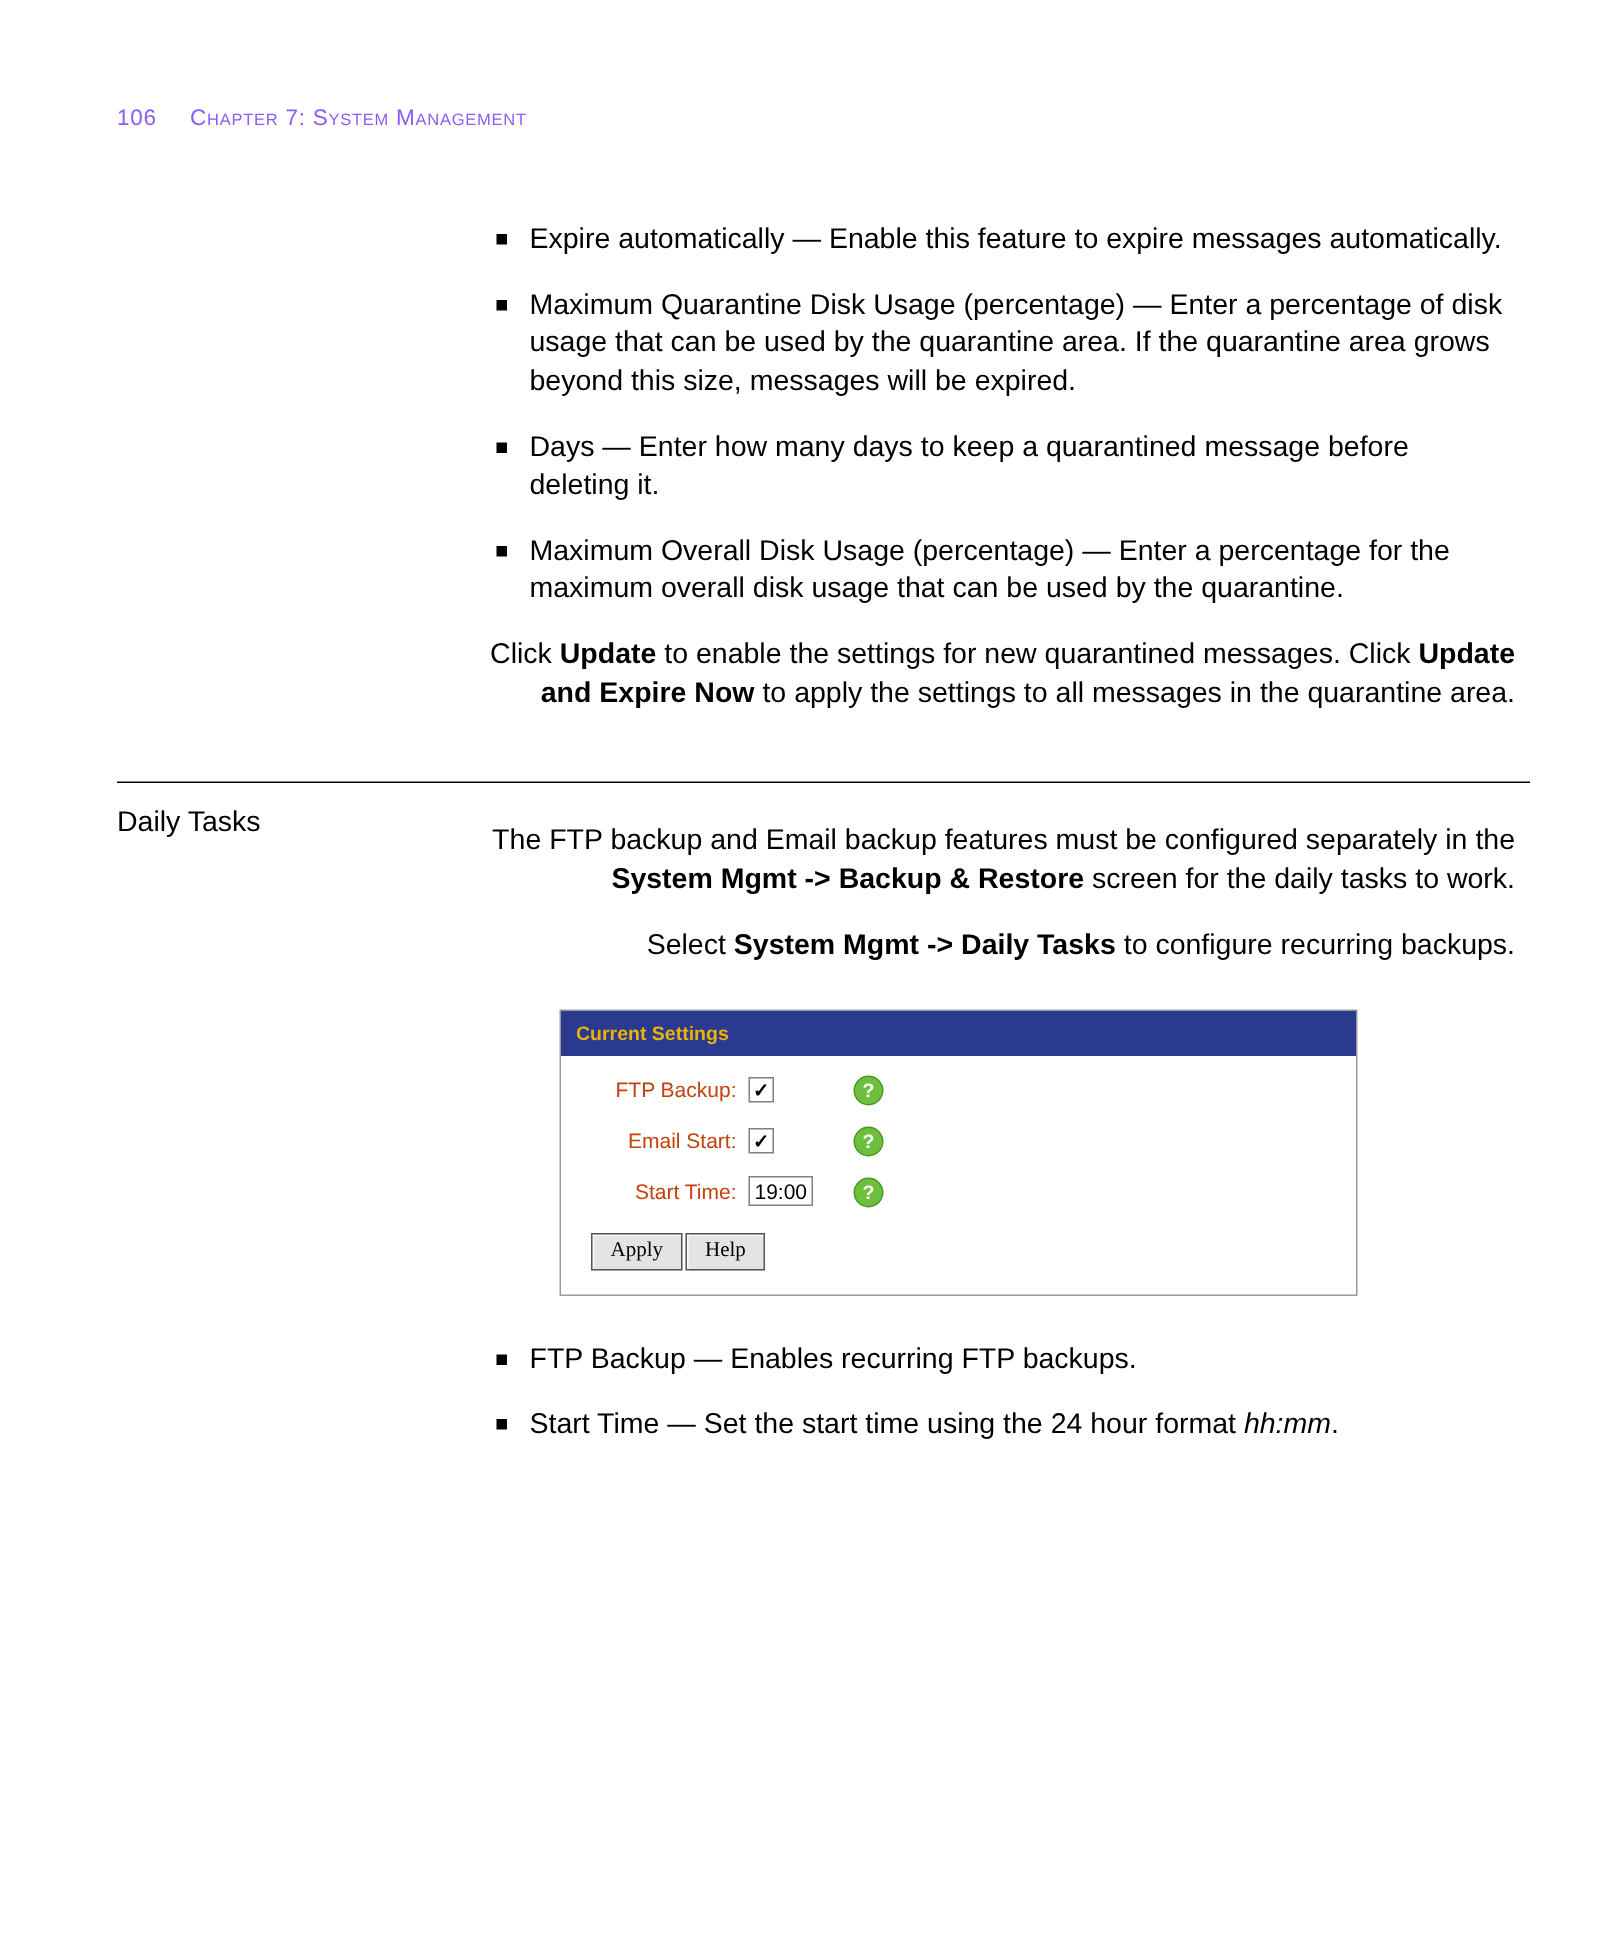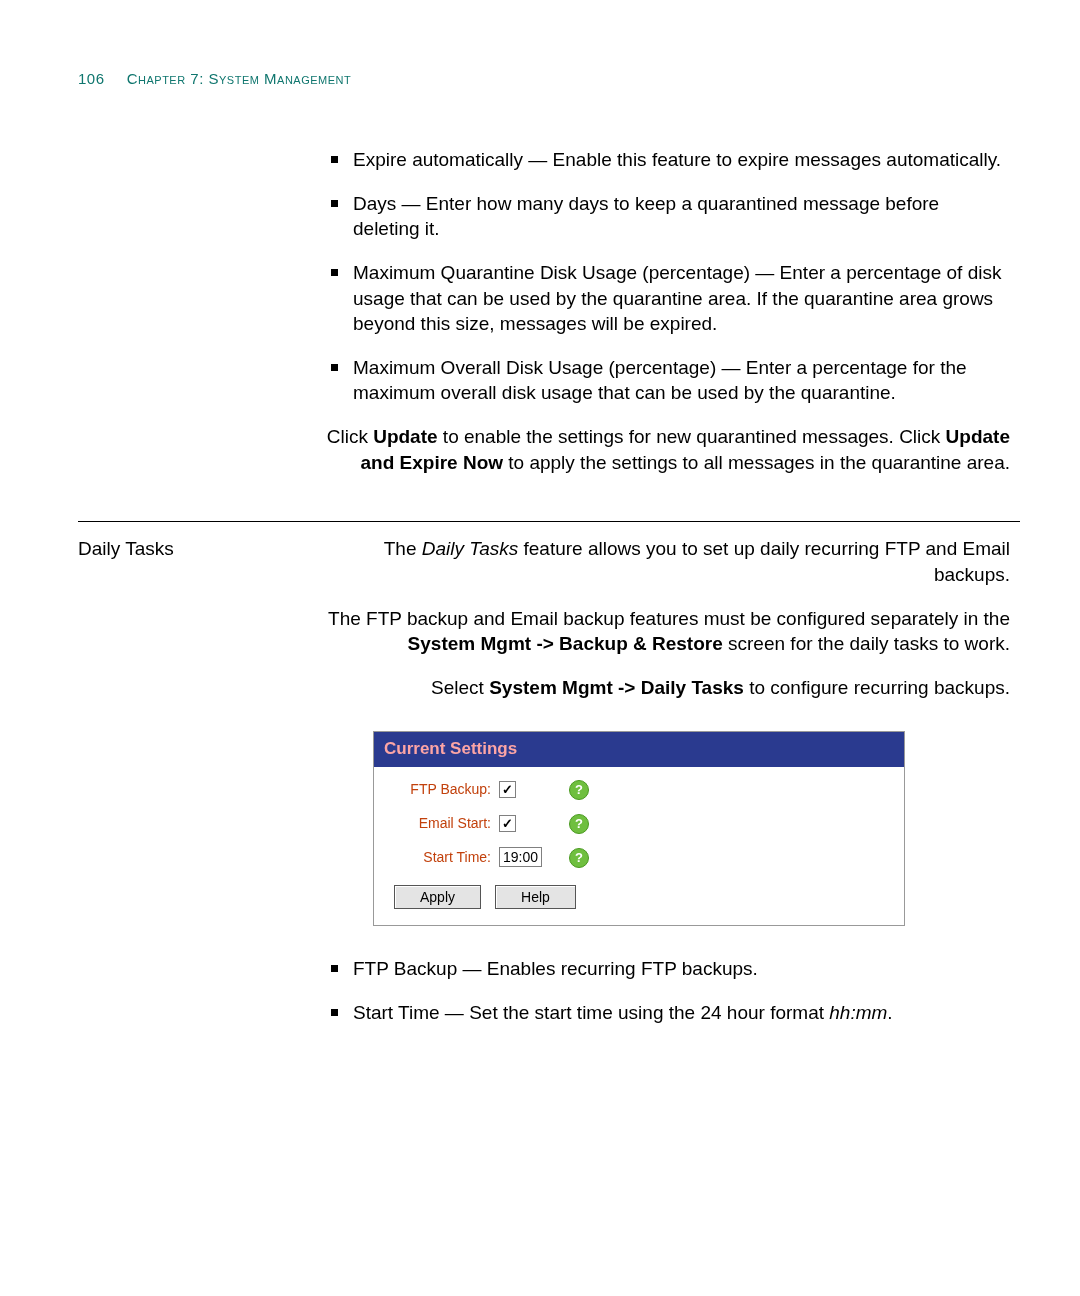--- a/index.html
+++ b/index.html
@@ -12,21 +12,21 @@
   }
   .page {
     width: 1080px;
     height: 1296px;
     position: relative;
     box-sizing: border-box;
     padding: 70px 60px 60px 78px;
   }
   .running-head {
     font-size: 15px;
-    color: #0f766e;
+    color: #8b5cf6;
     margin-bottom: 60px;
   }
   .running-head .pagenum {
     font-weight: 400;
     margin-right: 18px;
     letter-spacing: 0.5px;
   }
   .running-head .chap {
     font-variant: small-caps;
     letter-spacing: 0.5px;
@@ -80,24 +80,24 @@
   .shot {
     margin: 30px 0 30px 68px;
     width: 530px;
     border: 1px solid #999;
     background: #fff;
     font-family: Tahoma, Arial, sans-serif;
     font-size: 14px;
   }
   .shot-head {
     background: #2a3a8f;
-    color: #fca5a5;
+    color: #eab308;
     font-weight: 700;
     padding: 6px 10px;
-    font-size: 17px;
+    font-size: 13px;
   }
   .shot-body {
     padding: 6px 10px 12px 10px;
   }
   .shot-row {
     display: grid;
     grid-template-columns: 115px 70px 24px;
     align-items: center;
     height: 34px;
   }
@@ -147,24 +147,24 @@
     font-weight: 700;
     border: 1px solid #4a9a20;
   }
   .shot-buttons {
     padding: 10px 0 4px 10px;
   }
   .winbtn {
     display: inline-block;
     border: 1px solid #555;
     background: #e4e4e4;
-    padding: 2px 25px;
-    font-family: Liberation Sans, sans-serif;
-    font-size: 14px;
-    margin-right: 14px;
+    padding: 2px 12px;
+    font-family: Liberation Serif, serif;
+    font-size: 14px;
+    margin-right: 2px;
     box-shadow: inset 1px 1px 0 #fff;
   }
 </style>
 </head>
 <body>
 
 <div class="page">
 
   <div class="running-head">
     <span class="pagenum">106</span>
@@ -172,44 +172,41 @@
   </div>
 
   <div class="two-col">
     <div></div>
     <div class="body-col">
       <ul class="sq">
         <li>
           <span>Expire automatically</span><span> — Enable this feature to expire messages automatically.</span>
         </li>
         <li>
+          <span>Maximum Quarantine Disk Usage (percentage)</span><span> — Enter a percentage of disk usage that can be used by the quarantine area. If the quarantine area grows beyond this size, messages will be expired.</span>
+        </li>
+        <li>
           <span>Days</span><span> — Enter how many days to keep a quarantined message before deleting it.</span>
-        </li>
-        <li>
-          <span>Maximum Quarantine Disk Usage (percentage)</span><span> — Enter a percentage of disk usage that can be used by the quarantine area. If the quarantine area grows beyond this size, messages will be expired.</span>
         </li>
         <li>
           <span>Maximum Overall Disk Usage (percentage)</span><span> — Enter a percentage for the maximum overall disk usage that can be used by the quarantine.</span>
         </li>
       </ul>
 
       <div class="para">
         <span>Click </span><b>Update</b><span> to enable the settings for new quarantined messages. Click </span><b>Update and Expire Now</b><span> to apply the settings to all messages in the quarantine area.</span>
       </div>
     </div>
   </div>
 
   <hr class="sect-rule">
 
   <div class="two-col">
     <div class="side-head">Daily Tasks</div>
     <div class="body-col">
-      <div class="para" style="margin-top:0">
-        <span>The </span><em class="ital">Daily Tasks</em><span> feature allows you to set up daily recurring FTP and Email backups.</span>
-      </div>
       <div class="para">
         <span>The FTP backup and Email backup features must be configured separately in the </span><b>System Mgmt -&gt; Backup &amp; Restore</b><span> screen for the daily tasks to work.</span>
       </div>
       <div class="para">
         <span>Select </span><b>System Mgmt -&gt; Daily Tasks</b><span> to configure recurring backups.</span>
       </div>
 
       <div class="shot">
         <div class="shot-head">Current Settings</div>
         <div class="shot-body">

